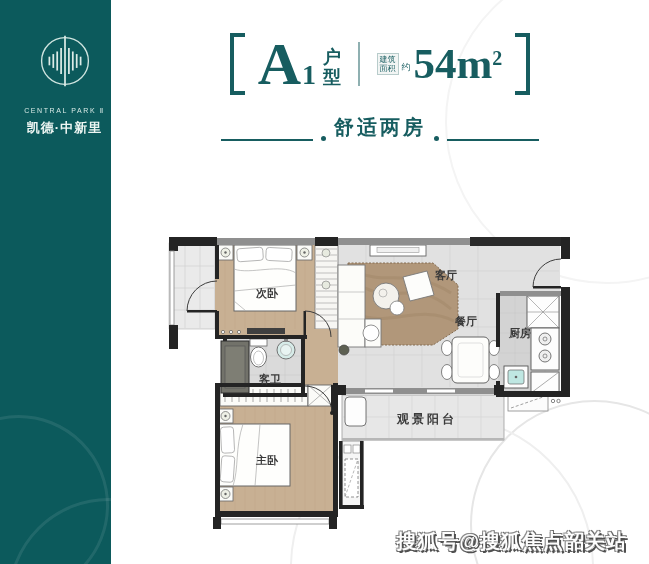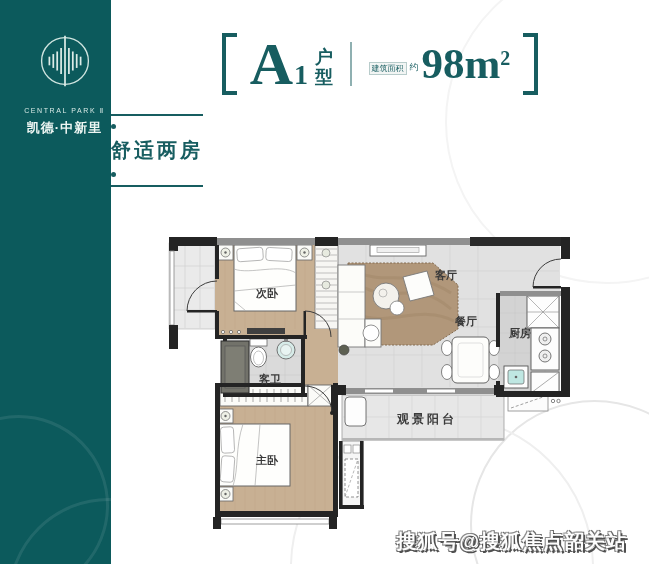--- a/index.html
+++ b/index.html
@@ -26,27 +26,27 @@
   .bracket{width:11px;height:54px;border:4px solid #175d60;}
   .b-left{border-right:none;}
   .b-right{border-left:none;}
   .unit{display:flex;align-items:flex-end;}
   .unit-letter{font-family:"Liberation Serif",serif;font-weight:bold;font-size:60px;line-height:48px;}
   .unit-number{font-family:"Liberation Serif",serif;font-weight:bold;font-size:28px;line-height:26px;margin-left:1px;}
   .unit-words{display:flex;flex-direction:column;font-size:18px;font-weight:bold;line-height:20px;margin-left:7px;margin-bottom:1px;}
   .vdiv{width:1.5px;height:44px;background:#8fb0b1;margin:0 4px;}
   .area{display:flex;flex-direction:column;}
   .area-top{display:flex;align-items:flex-end;}
-  .area-mini{display:flex;flex-direction:row;font-size:8px;line-height:9px;border:1px solid #b8cccb;background:#f2f5f4;padding:1px 2px;margin-bottom:6px;}
+  .area-mini{display:flex;flex-direction:column;font-size:8px;line-height:9px;border:1px solid #b8cccb;background:#f2f5f4;padding:1px 2px;margin-bottom:6px;}
   .area-approx{font-size:9px;margin:0 3px 7px 3px;}
   .area-value{font-family:"Liberation Serif",serif;font-weight:bold;font-size:43px;line-height:34px;}
   .area-sup{font-family:"Liberation Serif",serif;font-weight:bold;font-size:20px;line-height:18px;margin-bottom:14px;}
   .area-spec{font-size:15.5px;font-weight:bold;letter-spacing:0.5px;margin-top:5px;}
   
-  .tagline{position:absolute;left:0;top:114px;width:100%;display:flex;align-items:flex-start;justify-content:center;gap:8px;color:#175d60;z-index:3;flex-direction:column;}
+  .tagline{position:absolute;left:0;top:114px;width:100%;display:flex;align-items:flex-end;justify-content:center;gap:8px;color:#175d60;z-index:3;}
   .tl-line{width:92px;height:2px;background:#175d60;}
   .tl-dot{width:5px;height:5px;border-radius:50%;background:#175d60;}
   .tl-text{font-size:20px;font-weight:bold;letter-spacing:3px;}
   
   .floorplan{position:absolute;left:54px;top:233px;z-index:2;}
   .room-label{font-family:"Liberation Sans",sans-serif;font-size:11px;font-weight:bold;fill:#3a3a3a;text-anchor:middle;}
   .room-label.big{font-size:12px;letter-spacing:3px;}
   
   .watermark{position:absolute;right:22px;bottom:9px;font-size:20px;font-weight:bold;color:#fdfdfd;letter-spacing:1px;z-index:5;
     text-shadow:2px 2px 0 #4f4f4f,-1px -1px 0 #8c8c8c,1px -1px 0 #6e6e6e,-1px 1px 0 #6e6e6e;}
@@ -93,21 +93,21 @@
       </span>
     </div>
     <div class="vdiv"></div>
     <div class="area">
       <div class="area-top">
         <span class="area-mini">
           <span>建筑</span>
           <span>面积</span>
         </span>
         <span class="area-approx">约</span>
-        <span class="area-value">98m</span>
+        <span class="area-value">54m</span>
         <span class="area-sup">2</span>
       </div>
     </div>
     <div class="bracket b-right"></div>
   </div>
 
   <div class="tagline">
     <div class="tl-line"></div>
     <div class="tl-dot"></div>
     <div class="tl-text">舒适两房</div>

